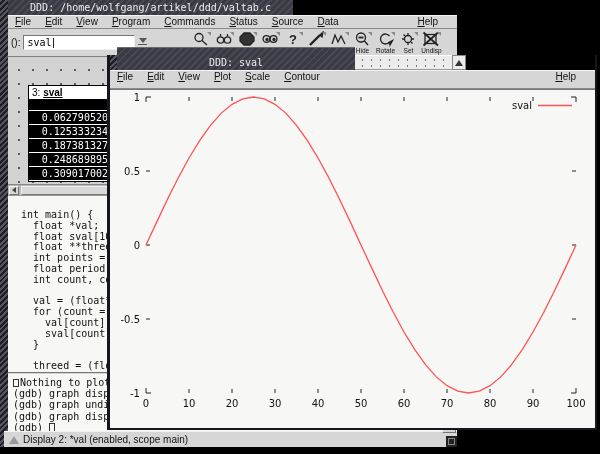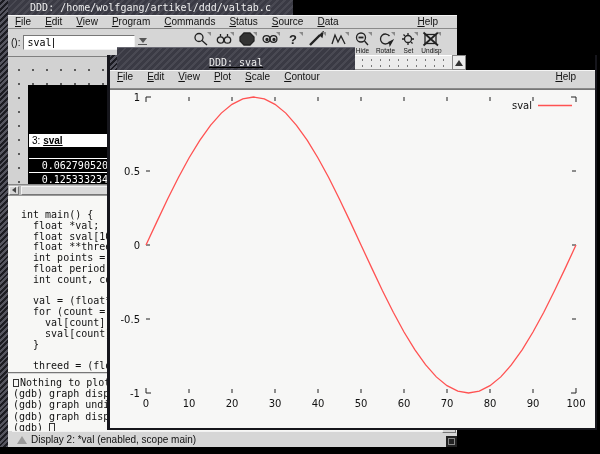--- a/index.html
+++ b/index.html
@@ -44,21 +44,21 @@
   .tool-btn .tlabel { font-size:6.5px; color:#111; white-space:nowrap; }
   .tool-btn::after { content:""; position:absolute; right:1px; top:0;
     border-left:4px solid transparent; border-top:4px solid #8a8a8a; }
 
   
   #data-canvas { position:absolute; left:8px; right:0; top:57px; height:127px;
     background-color:#d2d2d2;
     background-image:radial-gradient(#5a5a5a 0.8px, transparent 1px);
     background-size:14px 14px; background-position:4px 6px; }
   #display-box { position:absolute; left:20px; top:28px; width:89px; border:1px solid #000; background:#000; }
-  #display-title { background:#fff; border-bottom:1px solid #000; font-size:10px; padding:1px 3px; color:#000; white-space:nowrap;margin-top:48px; }
+  #display-title { background:#fff; border-bottom:1px solid #000; font-size:10px; padding:1px 3px; color:#000; white-space:nowrap; }
   #display-title b { font-weight:bold; text-decoration:underline; }
   .val-row { height:14px; border-bottom:1px solid #fff; color:#fff;
     font-family:"DejaVu Sans Mono",monospace; font-size:10px; text-align:right;
     padding-right:2px; overflow:hidden; white-space:nowrap; line-height:14px; }
   .val-row.empty { height:11px; }
 
   
   #hscroll { position:absolute; left:8px; right:0; top:184px; height:11px; background:#b8b8b8;
     border-top:1px solid #888; display:flex; align-items:center; }
   #hscroll .larr { width:10px; height:9px; margin-left:1px; background:#d6d6d6;
@@ -71,38 +71,38 @@
   #source-pane { position:absolute; left:8px; right:0; top:195px; height:178px; background:#f7f7f5;
     border-top:1px solid #999; border-bottom:1px solid #777; overflow:hidden; }
   .code { font-family:"DejaVu Sans Mono",monospace; font-size:10px; line-height:10.8px; color:#111; white-space:pre; }
   #source-pane .code { padding:14px 0 0 13px; }
   #console-pane { position:absolute; left:8px; right:0; top:374px; height:57px; background:#f7f7f5; overflow:hidden; }
   #console-pane .code { padding:3px 0 0 5px; line-height:11.2px; }
   .warn-ico { display:inline-block; width:6px; height:8px; border:1px solid #333; margin-right:1px; vertical-align:-1px; }
   .gdb-caret { display:inline-block; width:6px; height:9px; border:1px solid #333; vertical-align:-1px; }
 
   
-  #status-bar { position:absolute; left:12px; right:0; top:431px; height:16px; background:#d6d6d6;
+  #status-bar { position:absolute; left:4px; right:0; top:431px; height:16px; background:#d6d6d6;
     border-top:1px solid #f2f2f2; display:flex; align-items:center; }
   #status-field { margin-left:2px; flex:1; height:13px; display:flex; align-items:center;
     font-size:10px; color:#111; padding-left:3px; white-space:nowrap; overflow:hidden; }
   .tri-ico { width:0; height:0; border-left:5px solid transparent; border-right:5px solid transparent;
     border-bottom:8px solid transparent; border-bottom-color:#d6d6d6; position:relative; margin-right:4px;
     border-bottom:8px solid #9a9a9a; }
   
   #sash-box { position:absolute; right:1px; top:420px; width:14px; height:13px; background:#d6d6d6;
     border:1px solid; border-color:#f2f2f2 #777 #777 #f2f2f2; display:flex; align-items:center; justify-content:center; }
   #sash-box span { width:0; height:0; border-left:4px solid transparent; border-right:4px solid transparent; border-top:5px solid #666; }
   #resize-corner { position:absolute; right:0; top:436px; width:11px; height:11px; background:#222; }
   #resize-corner::after { content:""; position:absolute; right:2px; top:2px; width:5px; height:5px; border:1px solid #888; }
 
   
   #plot-window { left:107px; top:55px; width:490px; height:375px; background:#d6d6d6;
     border-left:3px solid #16161c; border-right:2px solid #16161c; border-bottom:2px solid #16161c; }
-  #plot-titlebar { left:0; top:0; width:100%; background:#000;text-decoration:underline; }
+  #plot-titlebar { left:0; top:0; width:100%; background:#000; }
   #plot-titlebar .wm-strip2 { width:7px; height:15px;
     background:repeating-linear-gradient(135deg,#55555f 0 2px,#1c1c22 2px 4px); }
   #plot-titlebar .title-dark { width:238px; }
   #plot-titlebar .dots { width:97px; height:15px; background:#ececec;
     background-image:radial-gradient(#777 0.8px, transparent 1px); background-size:9px 6px; background-position:3px 7px;
     border-top:1px solid #fff; border-bottom:1px solid #999; }
   #plot-titlebar .wbtn { width:14px; height:15px; background:#ececec; border:1px solid #888;
     display:flex; align-items:center; justify-content:center; }
   #plot-titlebar .wbtn span { width:0; height:0; border-left:4px solid transparent; border-right:4px solid transparent; border-bottom:6px solid #333; }
   #plot-menubar { top:15px; left:0; right:0; height:19px; font-size:10px; }

